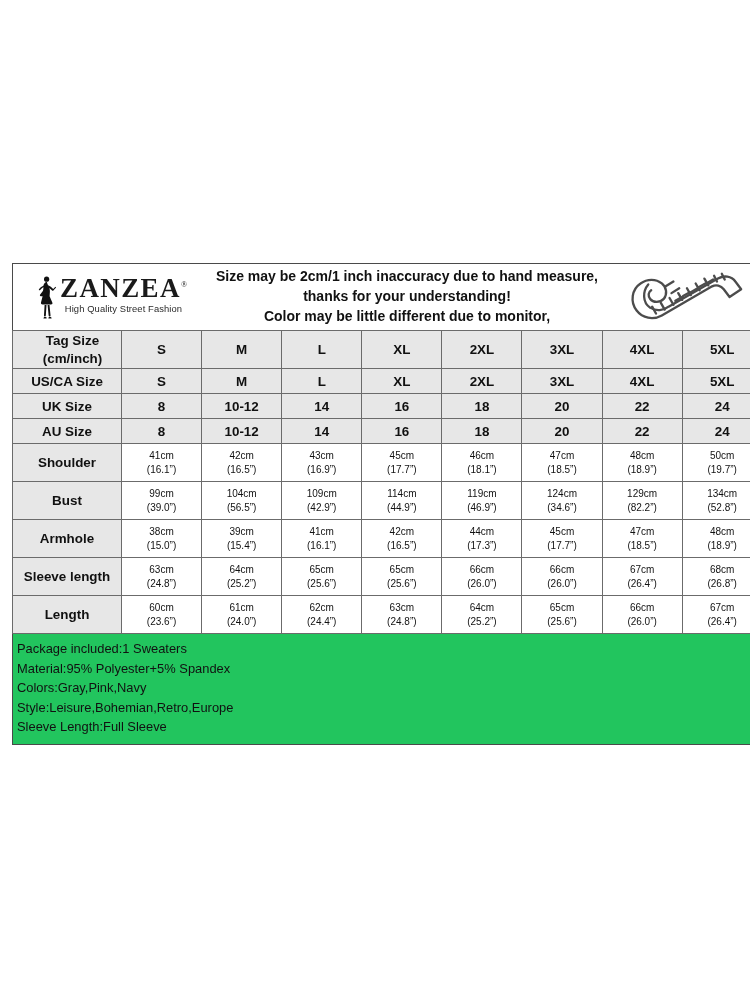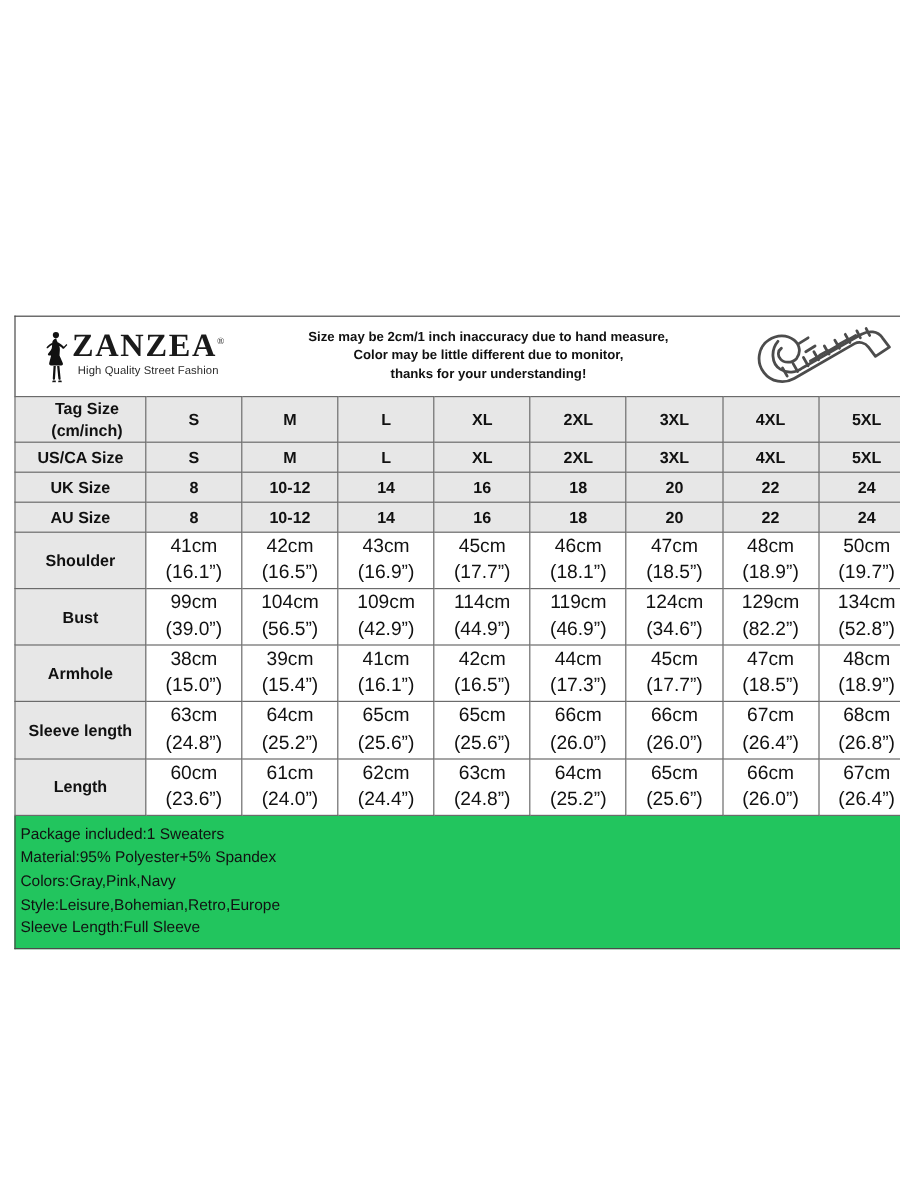--- a/index.html
+++ b/index.html
@@ -97,21 +97,21 @@
     font-size: 9.4px;
     color: #2a2a2a;
     letter-spacing: 0.1px;
     margin-top: 1px;
     white-space: nowrap;
   }
 
   .banner-note {
     flex: 1 1 auto;
     text-align: center;
-    font-size: 11px;
+    font-size: 14px;
     color: #111111;
     line-height: 1.42;
     padding: 0 4px;
     font-weight: 600;
   }
 
   .banner-note div { white-space: nowrap; }
 
   .banner-icon {
     width: 150px;
@@ -156,21 +156,21 @@
 
   td.rowlabel.two-line {
     line-height: 1.3;
     padding-left: 12px;
   }
 
   
   tr.meas-row td { height: 38px; }
   tr.meas-row td.value {
     background: #ffffff;
-    font-size: 16px;
+    font-size: 10px;
     line-height: 1.38;
     font-weight: 400;
   }
   tr.meas-row td.value .cm { display: block; }
   tr.meas-row td.value .in { display: block; }
 
   
   .details {
     border: 1.3px solid #4a4a4a;
     border-top: none;
@@ -221,22 +221,22 @@
           </div>
           <div class="logo-text-col">
             <div class="logo-word"><span>ZANZEA</span><span class="logo-reg">®</span></div>
             <div class="logo-tag">High Quality Street Fashion</div>
           </div>
         </div>
       </div>
 
       <div class="banner-note">
         <div>Size may be 2cm/1 inch inaccuracy due to hand measure,</div>
+        <div>thanks for your understanding!</div>
         <div>Color may be little different due to monitor,</div>
-        <div>thanks for your understanding!</div>
       </div>
 
       <div class="banner-icon">
         <svg viewBox="0 0 130 62" width="126" height="60" aria-hidden="true">
           <g fill="none" stroke="#4c4c4c" stroke-width="2.4" stroke-linejoin="round" stroke-linecap="round">
             <path d="M26 18 C20 25 20 37 28 42 C34 46 42 45 47 41
                      L98 12 C104 8.5 112 9 116 15 L122 23 L110 31 L104 23
                      C101 19 96 18 92 20 L40 50 C31 55 20 53 14 45
                      C7 36 9 23 18 17 C25 12 34 12 40 17 C45 21 46 28 42 33
                      C38 37 31 37 28 33 C25.5 30 26 26 29 24"></path>

